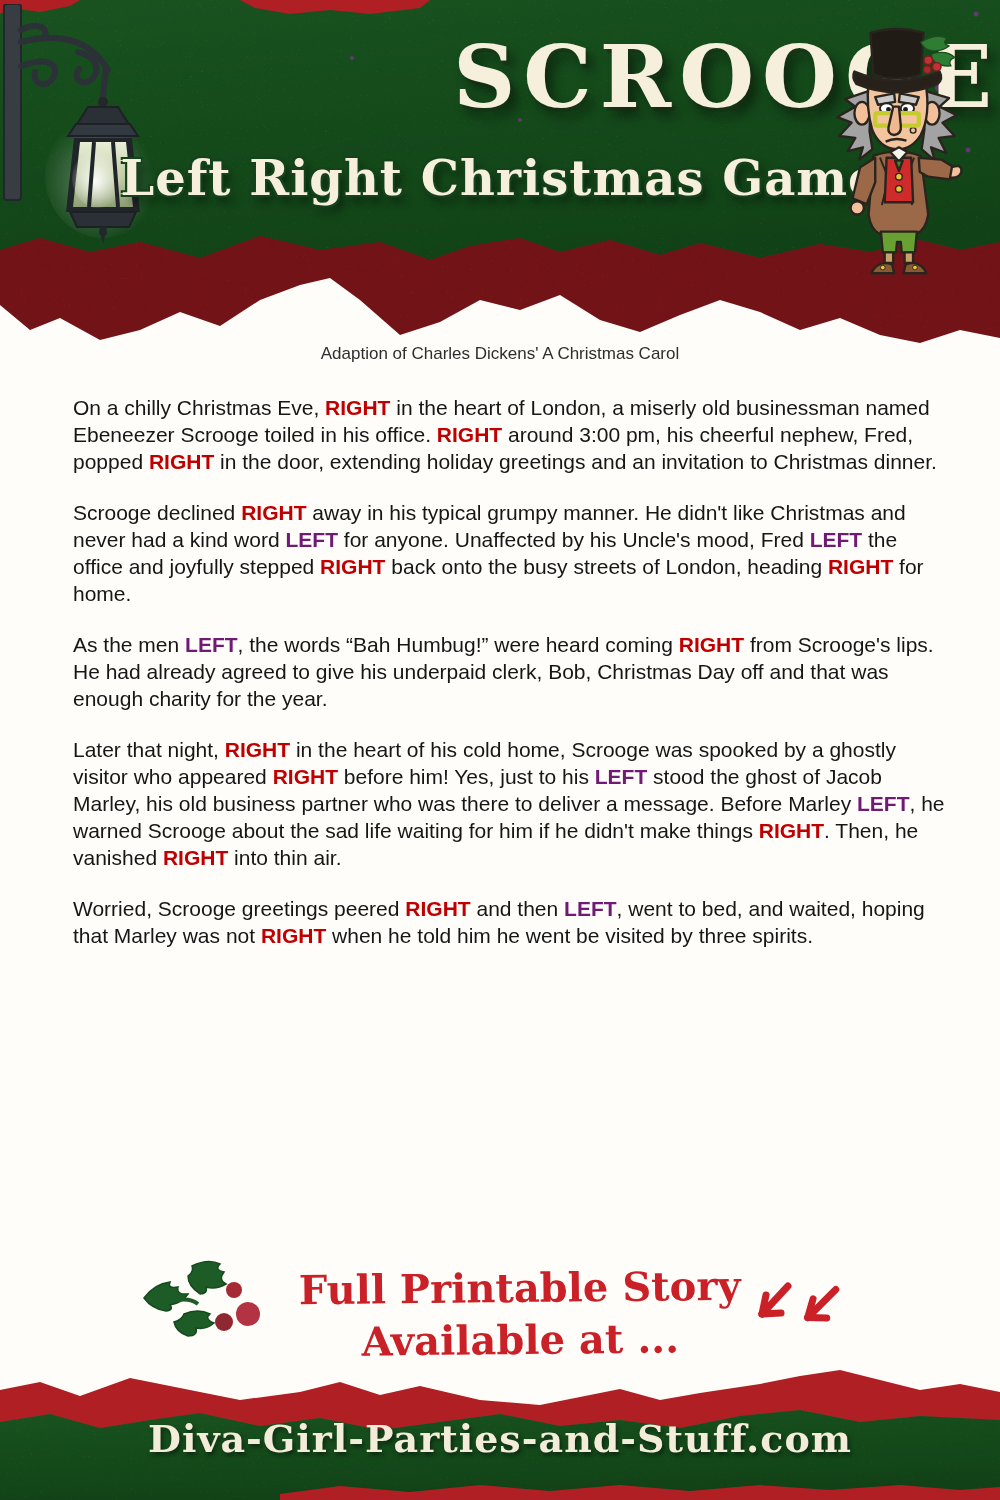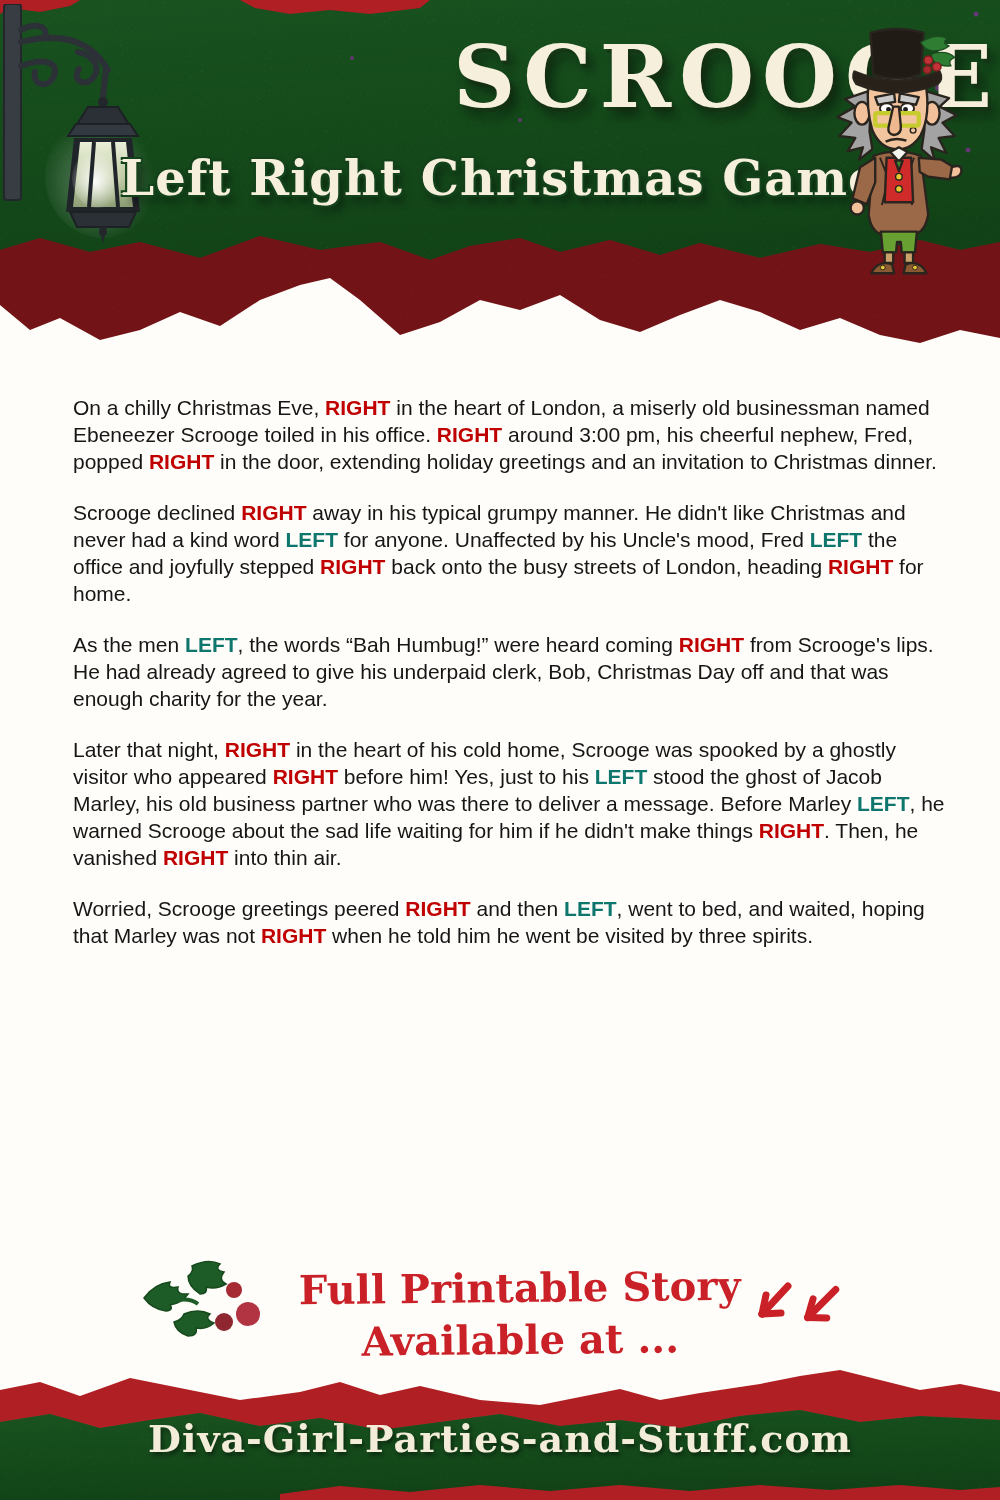--- a/index.html
+++ b/index.html
@@ -32,21 +32,21 @@
     position:absolute;top:344px;left:0;width:1000px;margin:0;text-align:center;
     font-size:17px;color:#2e2e2e;z-index:3;
   }
   .story{
     position:absolute;top:394px;left:73px;width:874px;z-index:3;
     font-size:21px;line-height:27px;color:#161616;
   }
   .story p{margin:0 0 24px 0;}
   .dir{font-weight:bold;}
   .dir.right{color:#c00000;text-align:center;}
-  .dir.left{color:#0f766e;}
+  .dir.left{color:#701a75;}
   
   .promo-holly{position:absolute;left:136px;top:1256px;z-index:3;}
   .promo-text{
     position:absolute;left:280px;top:1262px;width:480px;text-align:center;z-index:3;
     font-family:"DejaVu Serif",serif;font-weight:bold;font-size:40px;line-height:52px;
     color:#c92127;transform:rotate(-.6deg);
   }
   .promo-arrows{position:absolute;left:750px;top:1282px;z-index:3;}
   
   .footer{position:absolute;left:0;bottom:0;width:1000px;height:142px;}
@@ -208,20 +208,21 @@
         <path d="M104,258 Q96,248 84,253 L82,262 L106,262 Z" fill="#8a5a33"></path>
         <circle cx="60" cy="256" r="2.5" fill="#e8c832" stroke-width="1"></circle>
         <circle cx="94" cy="256" r="2.5" fill="#e8c832" stroke-width="1"></circle>
       </g>
     </svg>
 
     <h1 class="title">SCROOGE</h1>
     <h2 class="subtitle">Left Right Christmas Game</h2>
   </div>
 
+  <p class="adaption">Adaption of Charles Dickens' A Christmas Carol</p>
 
   <div class="story" id="story">
       <p><span>On a chilly Christmas Eve, </span><span class="dir right">RIGHT</span><span> in the heart of London, a miserly old businessman named Ebeneezer Scrooge toiled in his office. </span><span class="dir right">RIGHT</span><span> around 3:00 pm, his cheerful nephew, Fred, popped </span><span class="dir right">RIGHT</span><span> in the door, extending holiday greetings and an invitation to Christmas dinner.</span></p>
       <p><span>Scrooge declined </span><span class="dir right">RIGHT</span><span> away in his typical grumpy manner. He didn't like Christmas and never had a kind word </span><span class="dir left">LEFT</span><span> for anyone.  Unaffected by his Uncle's mood, Fred </span><span class="dir left">LEFT</span><span> the office and joyfully stepped </span><span class="dir right">RIGHT</span><span> back onto the busy streets of London, heading </span><span class="dir right">RIGHT</span><span> for home.</span></p>
       <p><span>As the men </span><span class="dir left">LEFT</span><span>, the words “Bah Humbug!” were heard coming </span><span class="dir right">RIGHT</span><span> from Scrooge's lips. He had already agreed to give his underpaid clerk, Bob, Christmas Day off and that was enough charity for the year.</span></p>
       <p><span>Later that night, </span><span class="dir right">RIGHT</span><span> in the heart of his cold home, Scrooge was spooked by a ghostly visitor who appeared </span><span class="dir right">RIGHT</span><span> before him! Yes, just to his </span><span class="dir left">LEFT</span><span> stood the ghost of Jacob Marley, his old business partner who was there to deliver a message. Before Marley </span><span class="dir left">LEFT</span><span>, he warned Scrooge about the sad life waiting for him if he didn't make things </span><span class="dir right">RIGHT</span><span>. Then, he vanished </span><span class="dir right">RIGHT</span><span> into thin air.</span></p>
       <p><span>Worried, Scrooge greetings peered </span><span class="dir right">RIGHT</span><span> and then </span><span class="dir left">LEFT</span><span>, went to bed, and waited, hoping that Marley was not </span><span class="dir right">RIGHT</span><span> when he told him he went be visited by three spirits.</span></p>
     </div>
 
   <svg class="promo-holly" width="160" height="96" viewBox="0 0 160 96">

